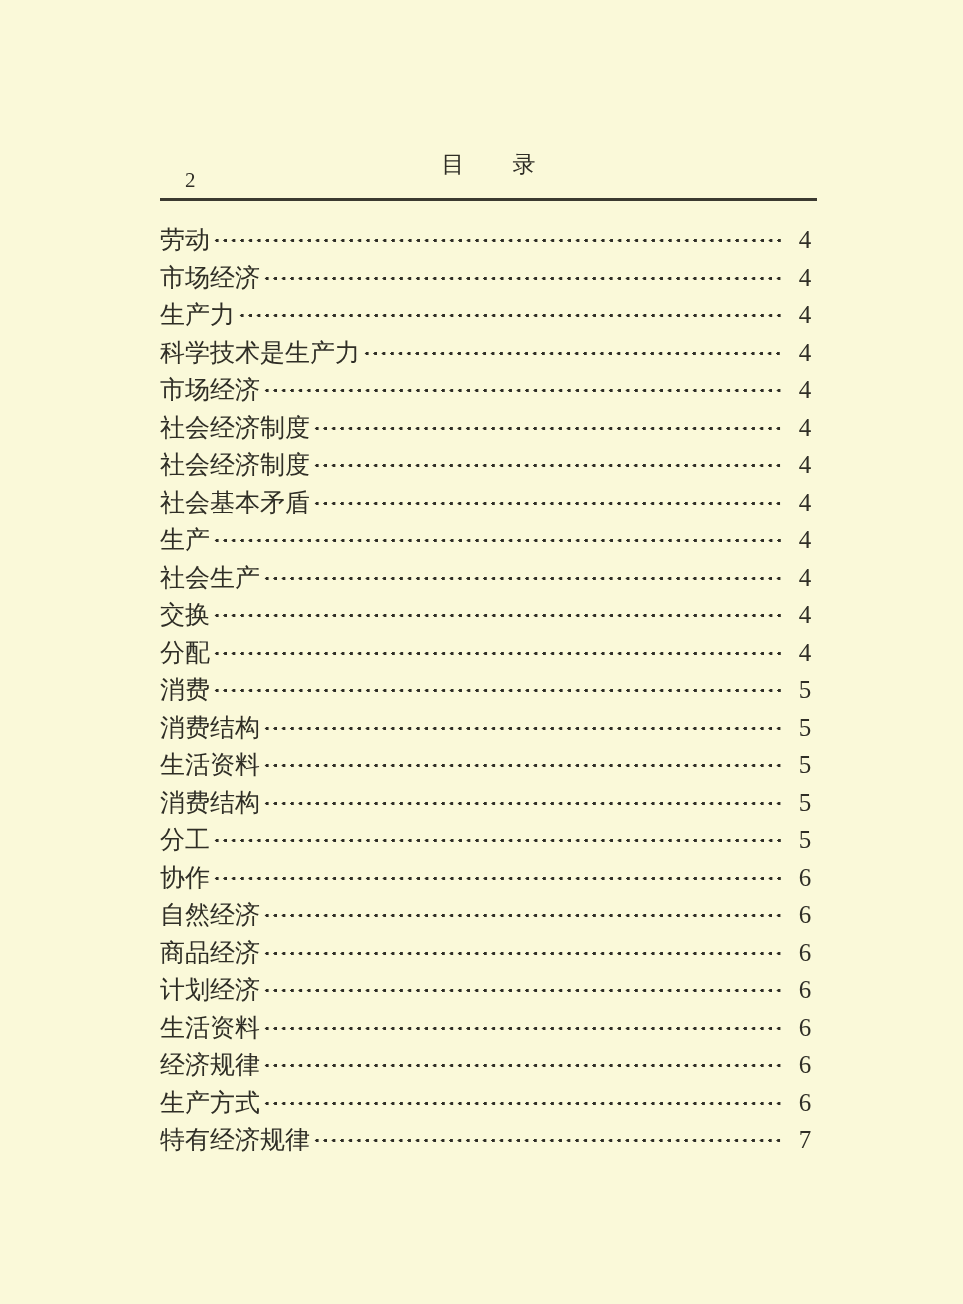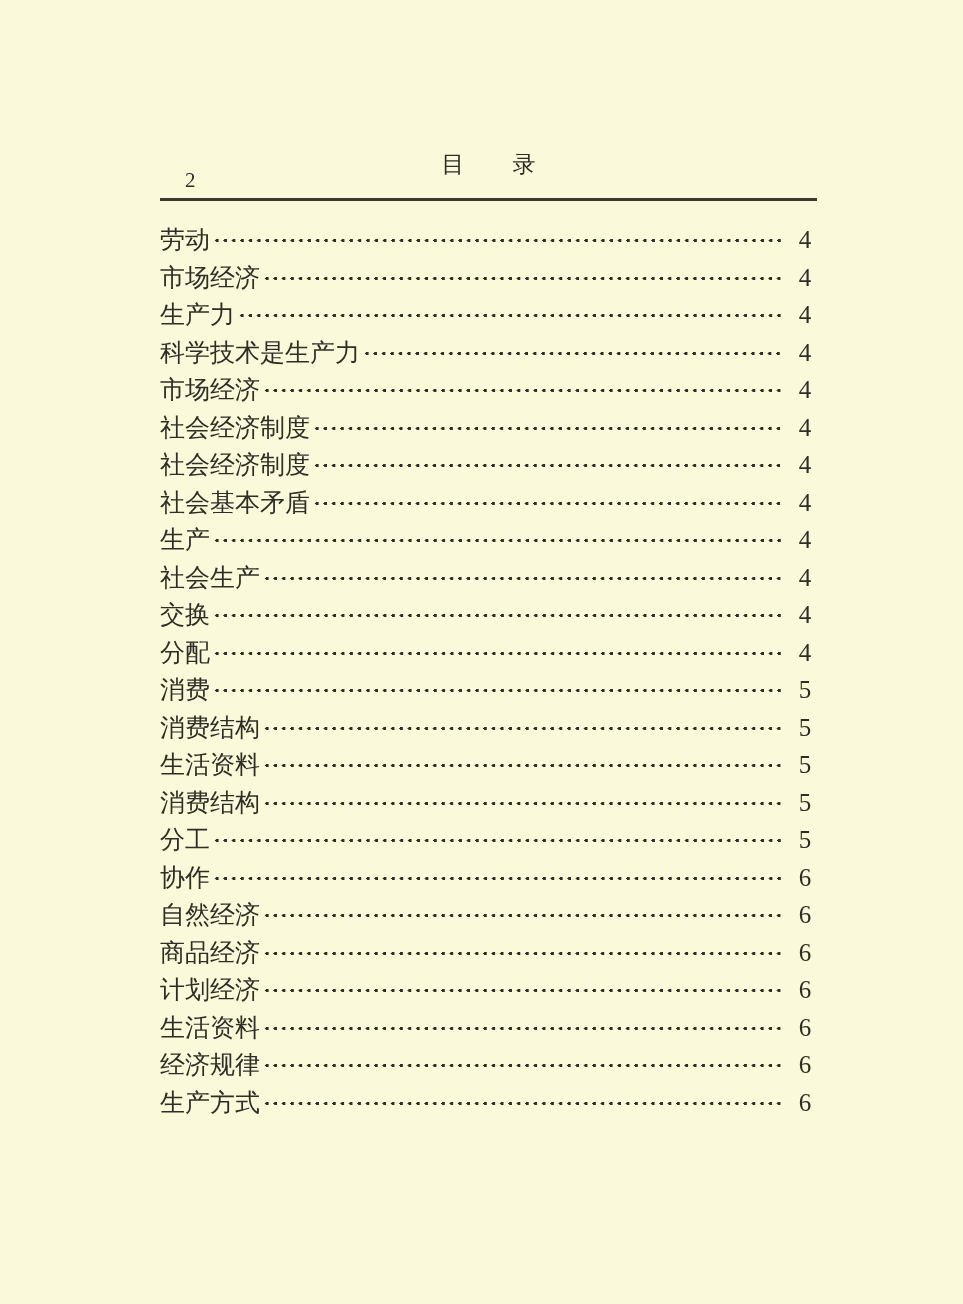--- a/index.html
+++ b/index.html
@@ -200,15 +200,20 @@
       <div class="toc-row">
       <span class="term">经济规律</span>
       <span class="leader"></span>
       <span class="pagenum">6</span>
     </div>
       <div class="toc-row">
       <span class="term">生产方式</span>
       <span class="leader"></span>
       <span class="pagenum">6</span>
     </div>
+      <div class="toc-row">
+      <span class="term">特有经济规律</span>
+      <span class="leader"></span>
+      <span class="pagenum">7</span>
+    </div>
     </div>
 
 </div>
 
 </body></html>

